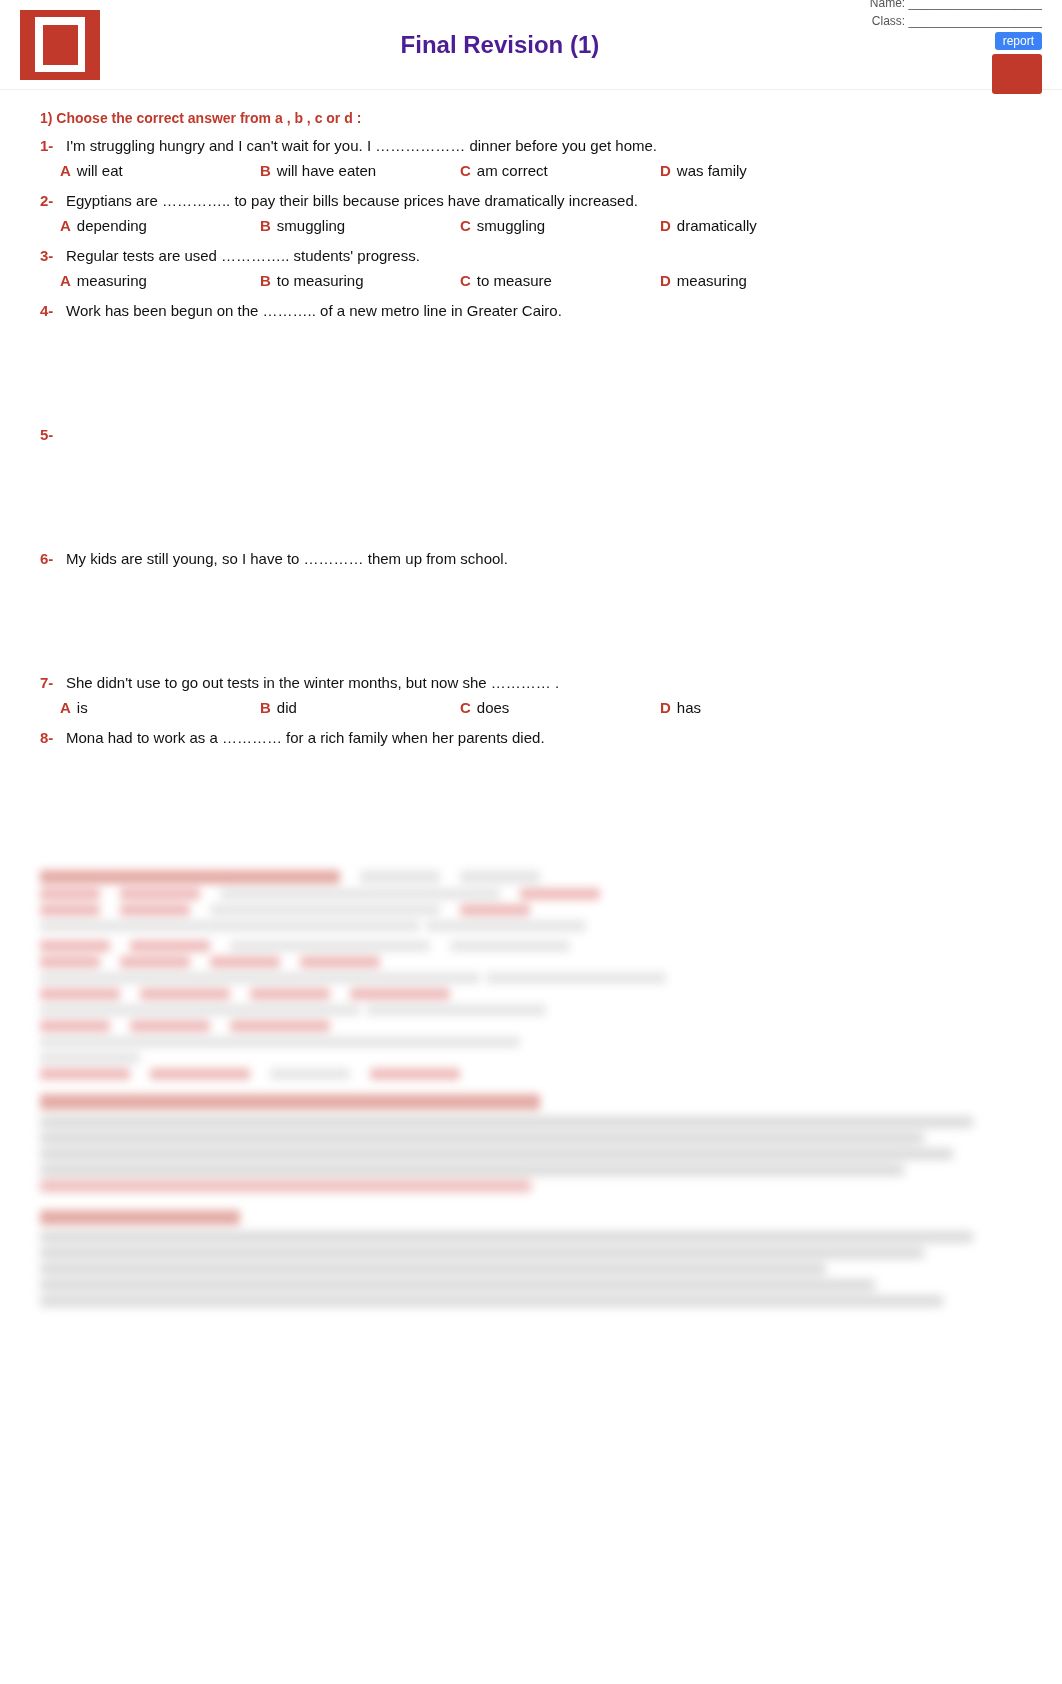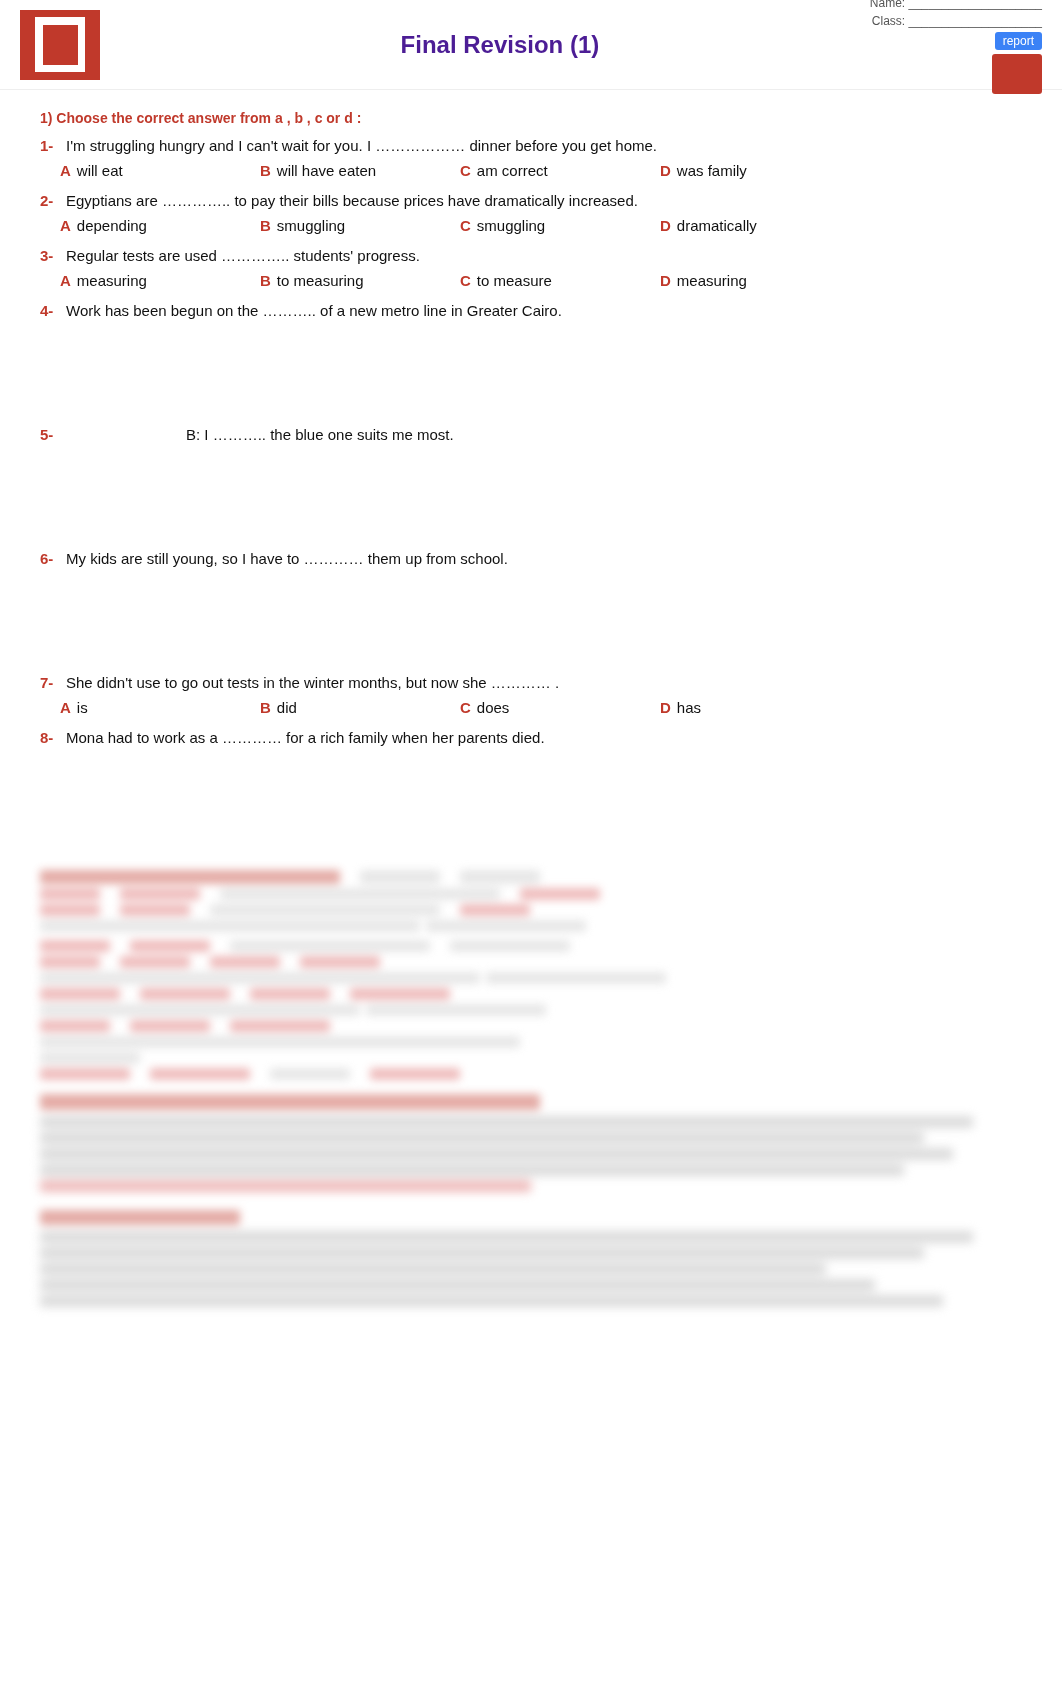--- a/index.html
+++ b/index.html
@@ -255,21 +255,20 @@
   </div>
 
   <div class="spacer"></div>
   <div class="spacer"></div>
   <div class="spacer"></div>
 
   <div class="question">
     <div class="question-line">
       <span class="q-num">5-</span>
       <span style="display:inline-block; width: 120px;"></span>
-      <span class="q-text">B: I ……….. the blue one suits me most.</span>
     </div>
   </div>
 
   <div class="spacer"></div>
   <div class="spacer"></div>
   <div class="spacer"></div>
 
   <div class="question">
     <div class="question-line">
       <span class="q-num">6-</span>

